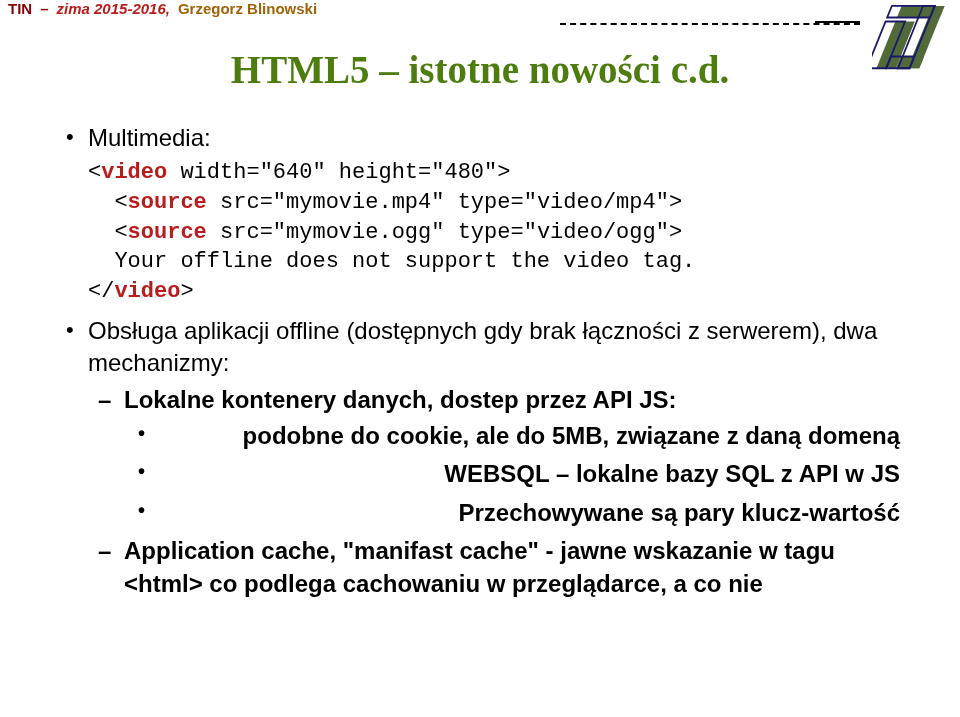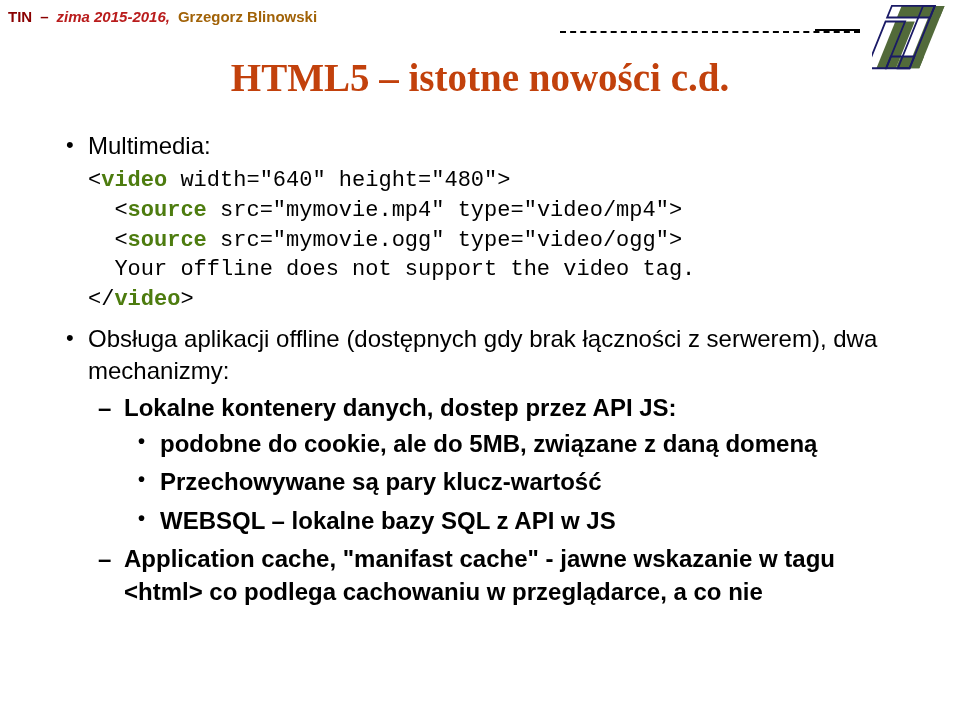--- a/index.html
+++ b/index.html
@@ -4,21 +4,21 @@
 <style>
   * { margin:0; padding:0; box-sizing:border-box; }
   body {
     width:960px; height:717px; background:#fff;
     font-family:Arial, Helvetica, sans-serif;
     color:#000; overflow:hidden; position:relative;
   }
 
   .header {
     display:flex; align-items:baseline; gap:8px;
-    padding:8px 8px 4px 8px; font-size:15px; font-weight:bold;
+    padding:0 8px 4px 8px; font-size:15px; font-weight:bold;
   }
   .hdr-tin   { color:#8a0000; }
   .hdr-dash  { color:#8a0000; }
   .hdr-term  { color:#b91c1c;font-style:italic; }
   .hdr-auth  { color:#a16207; }
 
   .rule-row {
     position:relative; height:10px; margin-top:-2px;
   }
   .rule-dashed {
@@ -30,42 +30,42 @@
     border-top:2px solid #000;
   }
 
   .corner-logo {
     position:absolute; top:2px; right:10px; width:78px;
   }
 
   .title {
     text-align:center; font-size:39px; font-weight:bold;
     font-family:"Times New Roman", Times, serif;
-    color:#c2410c; margin-top:18px; margin-bottom:30px;
+    color:#4d7c0f; margin-top:18px; margin-bottom:30px;
   }
 
   .content {
     padding:0 60px 0 88px; font-size:24px; line-height:1.35;
   }
   ul.top > li { list-style:none; position:relative; margin-bottom:8px; }
   ul.top > li::before { content:"•"; position:absolute; left:-22px; font-size:22px; }
 
   .code {
     font-family:"Courier New", Courier, monospace;
     font-size:22px; white-space:pre; line-height:1.35;
     margin-top:4px; margin-bottom:6px;
   }
-  .code .kw { font-weight:bold; color:#4d7c0f;text-align:right; }
+  .code .kw { font-weight:bold; color:#b91c1c;text-align:right; }
 
   ul.dash { margin-left:36px; margin-top:4px; }
   ul.dash > li { list-style:none; position:relative; margin-bottom:6px;font-weight:bold; }
   ul.dash > li::before { content:"–"; position:absolute; left:-26px; }
 
   ul.dot { margin-left:36px; margin-top:4px; }
-  ul.dot > li { list-style:none; position:relative; margin-bottom:6px; }
+  ul.dot > li { list-style:none; position:relative; margin-bottom:6px;text-align:right; }
   ul.dot > li::before { content:"•"; position:absolute; left:-22px; font-size:20px; }
 </style>
 </head>
 <body>
 
 <div class="header">
   <span class="hdr-tin">TIN</span>
   <span class="hdr-dash">–</span>
   <span class="hdr-term">zima 2015-2016,</span>
   <span class="hdr-auth">Grzegorz Blinowski</span>
@@ -104,21 +104,21 @@
 <span>&lt;/</span><span class="kw">video</span><span>&gt;</span></div>
     </li>
 
     <li>
       <span>Obsługa aplikacji offline (dostępnych gdy brak łączności z serwerem), dwa mechanizmy:</span>
       <ul class="dash">
         <li>
           <span>Lokalne kontenery danych, dostep przez API JS:</span>
           <ul class="dot">
             <li> podobne do cookie, ale do 5MB, związane z daną domeną</li>
+            <li>WEBSQL – lokalne bazy SQL z API w JS</li>
             <li>Przechowywane są pary klucz-wartość</li>
-            <li>WEBSQL – lokalne bazy SQL z API w JS</li>
           </ul>
         </li>
         <li>Application cache, "manifast cache" - jawne wskazanie w tagu &lt;html&gt; co podlega cachowaniu w przeglądarce, a co nie</li>
       </ul>
     </li>
   </ul>
 </div>
 
 </body></html>

